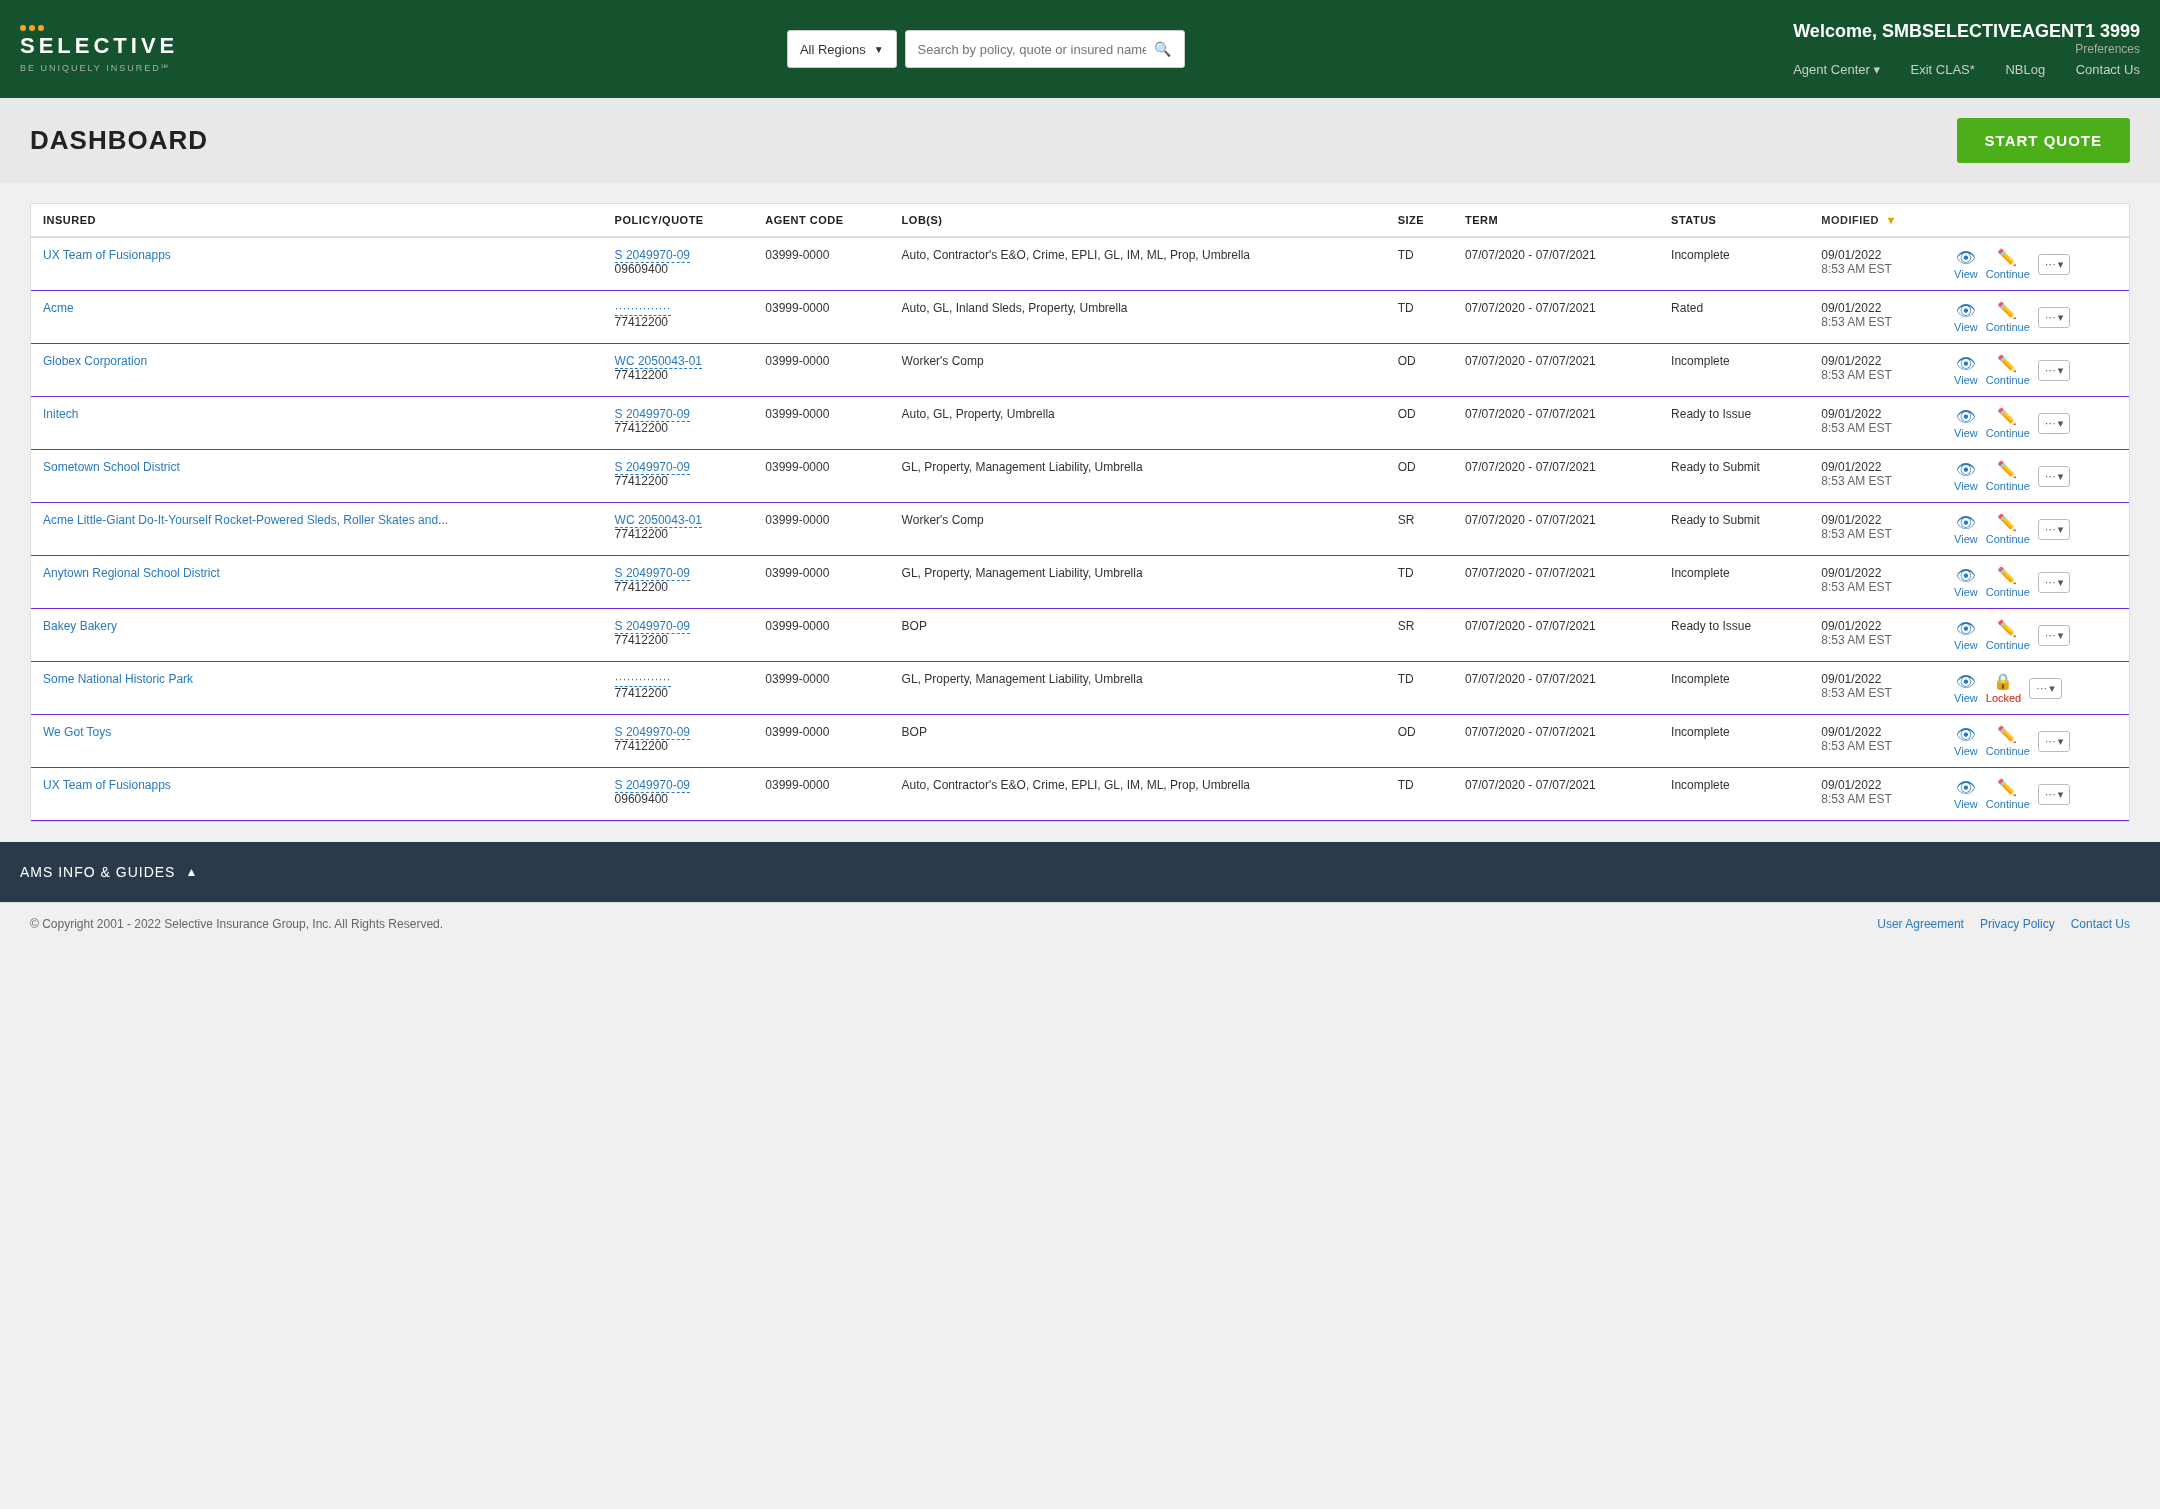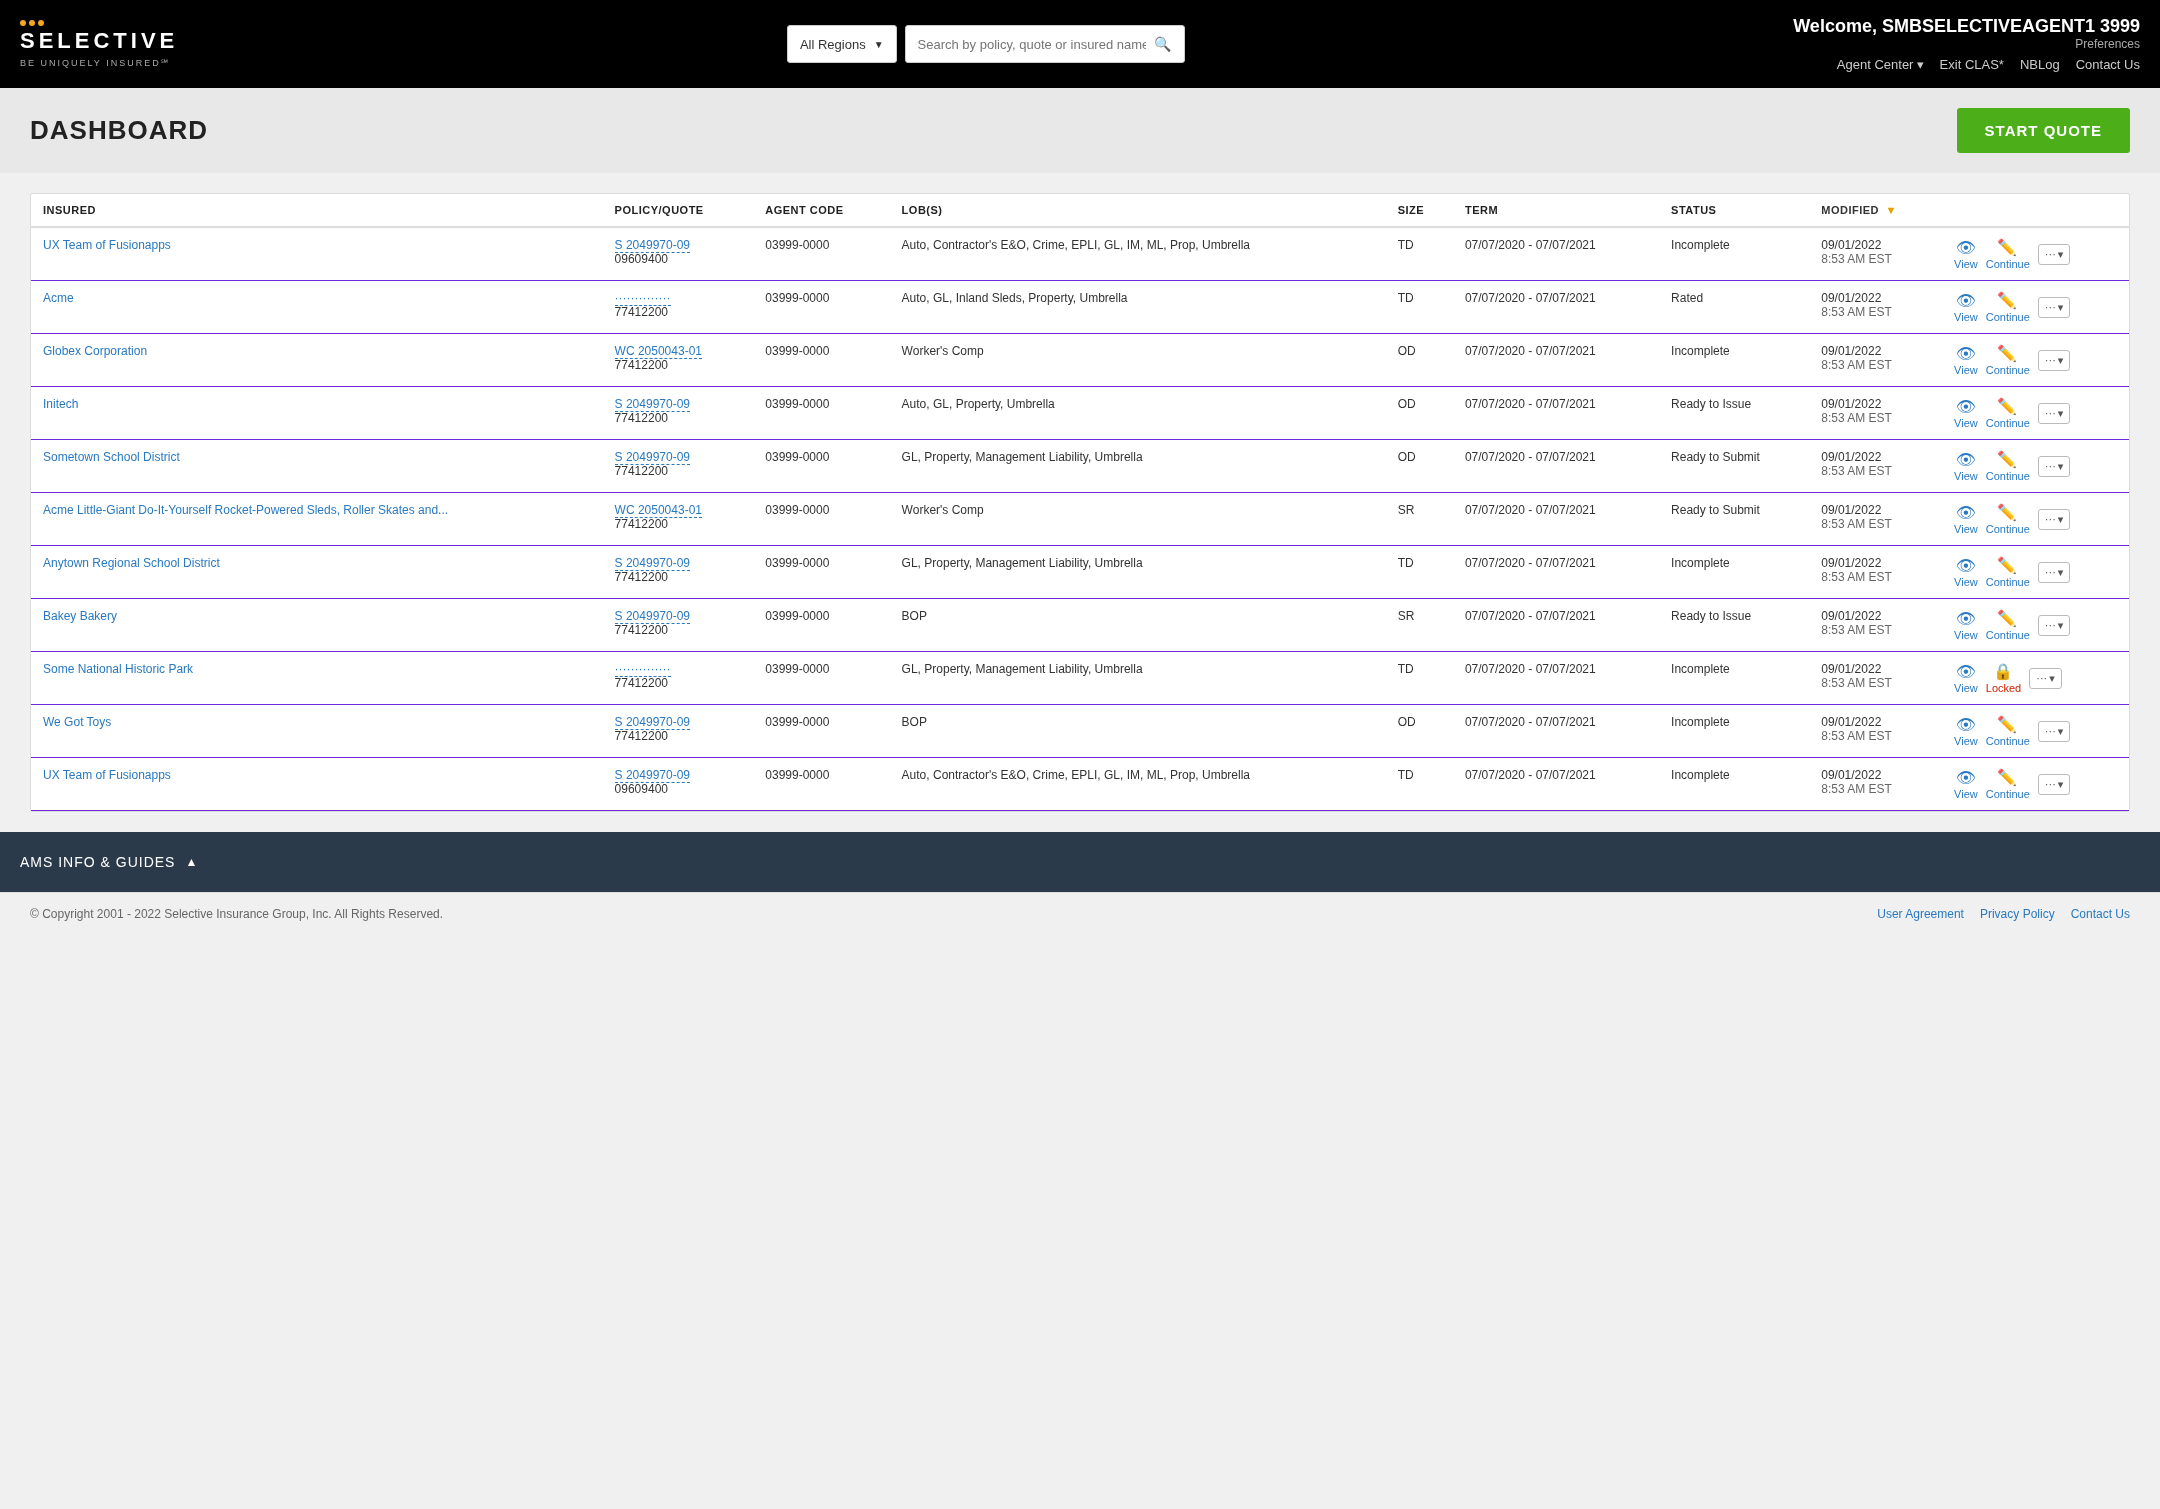--- a/index.html
+++ b/index.html
@@ -1,25 +1,25 @@
 <!DOCTYPE html>
 <html><head>
   <meta charset="utf-8">
   <style>
     * { box-sizing: border-box; margin: 0; padding: 0; }
     body { font-family: Arial, sans-serif; background: #f0f0f0; font-size: 13px; color: #333; }
 
     
     .header {
-      background: #000000;
+      background: #14532d;
       padding: 0 20px;
       display: flex;
       align-items: center;
       justify-content: space-between;
-      height: 88px;
+      height: 98px;
     }
     .logo-area { display: flex; flex-direction: column; }
     .logo-text {
       color: #fff;
       font-size: 22px;
       font-weight: bold;
       letter-spacing: 4px;
     }
     .logo-tagline { color: #aaa; font-size: 9px; letter-spacing: 2px; margin-top: 2px; }
     .logo-dots {
@@ -61,21 +61,21 @@
       font-size: 13px;
       color: #999;
       flex: 1;
       background: transparent;
     }
     .search-icon { color: #555; font-size: 14px; }
 
     .header-right { text-align: right; }
     .welcome-text { color: #fff; font-size: 18px; font-weight: bold; }
     .prefs-link { color: #aaa; font-size: 12px; cursor: pointer; }
-    .header-nav { display: flex; gap: 16px; margin-top: 6px; align-items: center; justify-content: flex-end; }
+    .header-nav { display: flex; gap: 16px; margin-top: 6px; align-items: center; justify-content: space-between; }
     .header-nav a { color: #ccc; font-size: 13px; text-decoration: none; cursor: pointer; }
 
     
     .sub-header {
       background: #e8e8e8;
       padding: 20px 30px;
       display: flex;
       align-items: center;
       justify-content: space-between;
     }

